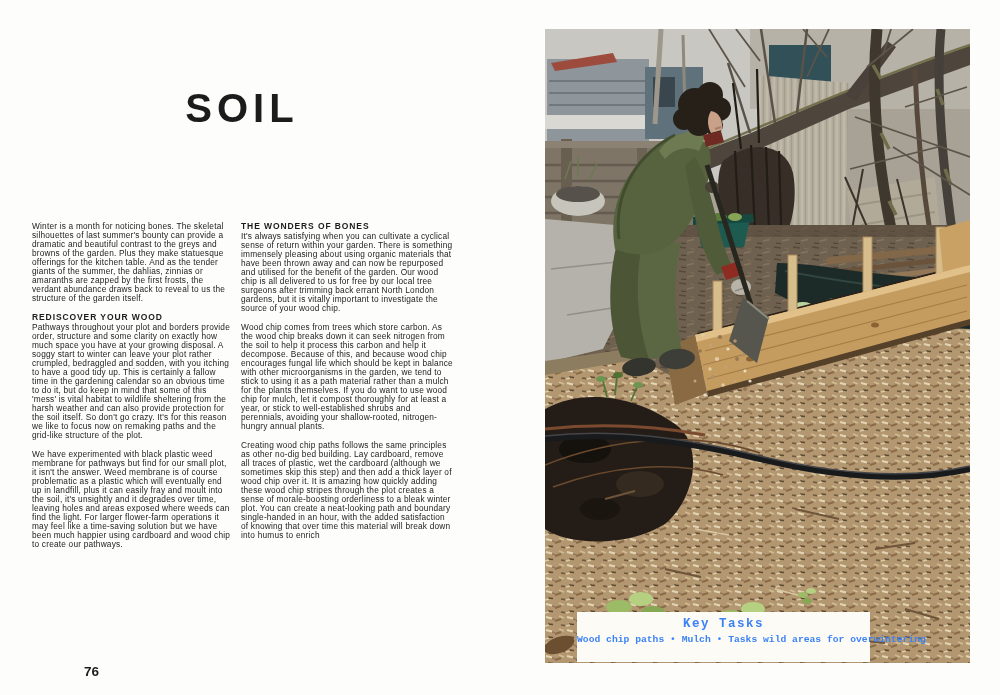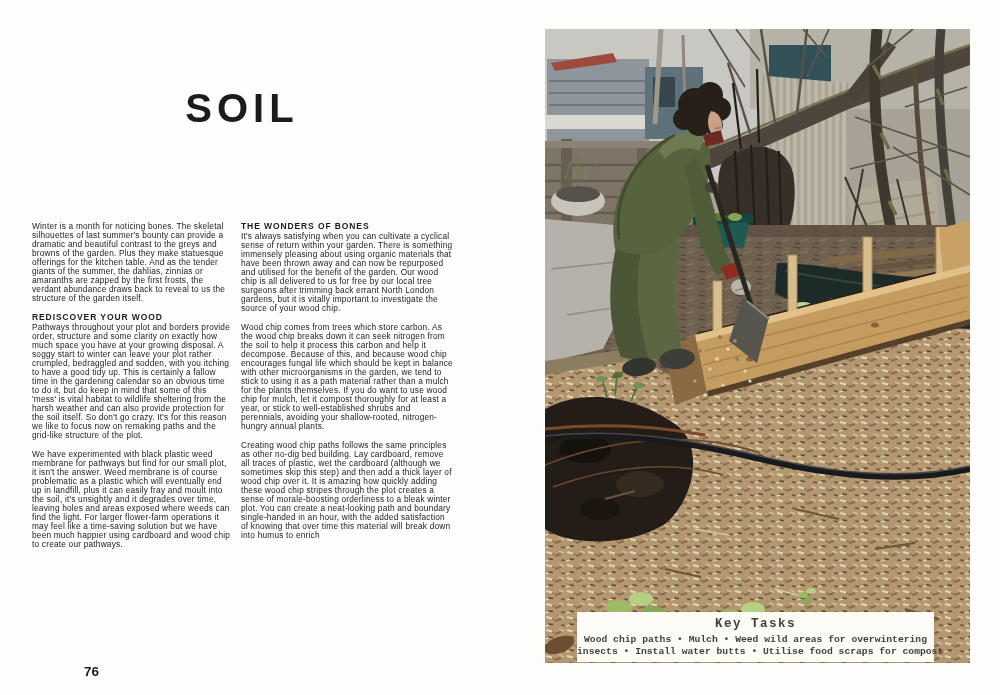--- a/index.html
+++ b/index.html
@@ -7,22 +7,22 @@
         font-family:"Liberation Sans",sans-serif;color:#1c1c1c;}
   .title{position:absolute;left:32px;top:86px;width:420px;margin:0;text-align:center;
          font-size:40px;font-weight:700;letter-spacing:5px;}
   .col{position:absolute;top:222px;width:201px;font-size:8.3px;line-height:9px;letter-spacing:.2px;}
   .col1{left:32px;}
   .col2{left:241px;width:212px;}
   .col p{margin:0 0 10px 0;}
   .col h2{margin:0 0 1px 0;font-size:8.5px;font-weight:700;letter-spacing:.9px;}
   .photo{position:absolute;left:545px;top:29px;width:425px;height:634px;margin:0;background:#a8a296;}
   .photo svg{display:block;width:100%;height:100%;}
-  .keytasks{position:absolute;left:32px;top:583px;width:357px;height:50px;background:#fcfbf6;
-            text-align:center;font-family:"Liberation Mono",monospace;font-weight:700;color:#404040;}
+  .keytasks{position:absolute;left:32px;top:583px;width:293px;height:50px;background:#fcfbf6;
+            text-align:center;font-family:"Liberation Mono",monospace;font-weight:700;color:#3b82f6;}
   .kt-title{font-size:12.5px;letter-spacing:1.5px;margin-top:5px;margin-bottom:3px;}
   .kt-line{font-size:9.7px;letter-spacing:0;line-height:11.5px;white-space:nowrap;}
   .pagenum{position:absolute;left:64px;top:664px;font-size:13.5px;font-weight:700;margin-left:20px;}
   .booktitle{position:absolute;left:32px;top:662px;width:420px;text-align:center;
              font-family:"Liberation Mono",monospace;font-weight:700;font-size:7.6px;letter-spacing:.2px;}
 </style>
 </head>
 <body>
 
 <div class="page">
@@ -274,20 +274,19 @@
         <ellipse cx="180" cy="604" rx="10" ry="6" fill="#7f9e4e"></ellipse>
         <ellipse cx="258" cy="566" rx="5" ry="3" fill="#9cbb66"></ellipse>
         <ellipse cx="266" cy="562" rx="5" ry="3" fill="#b4d080"></ellipse>
         <ellipse cx="262" cy="572" rx="5" ry="3" fill="#86a854"></ellipse>
         <ellipse cx="14" cy="616" rx="16" ry="8" fill="#6b4f30" transform="rotate(-20 14 616)"></ellipse>
       </g>
     </svg>
 
     <div class="keytasks">
       <div class="kt-title">Key Tasks</div>
-      <div class="kt-line">Wood chip paths • Mulch • Weed wild areas for overwintering</div>
-      <div class="kt-line">insects • Install water butts • Utilise food scraps for compost</div>
+      <div class="kt-line">Wood chip paths • Mulch • Tasks wild areas for overwintering</div>
     </div>
   </figure>
 
   <div class="pagenum">76</div>
 
 </div>
 
 </body></html>

